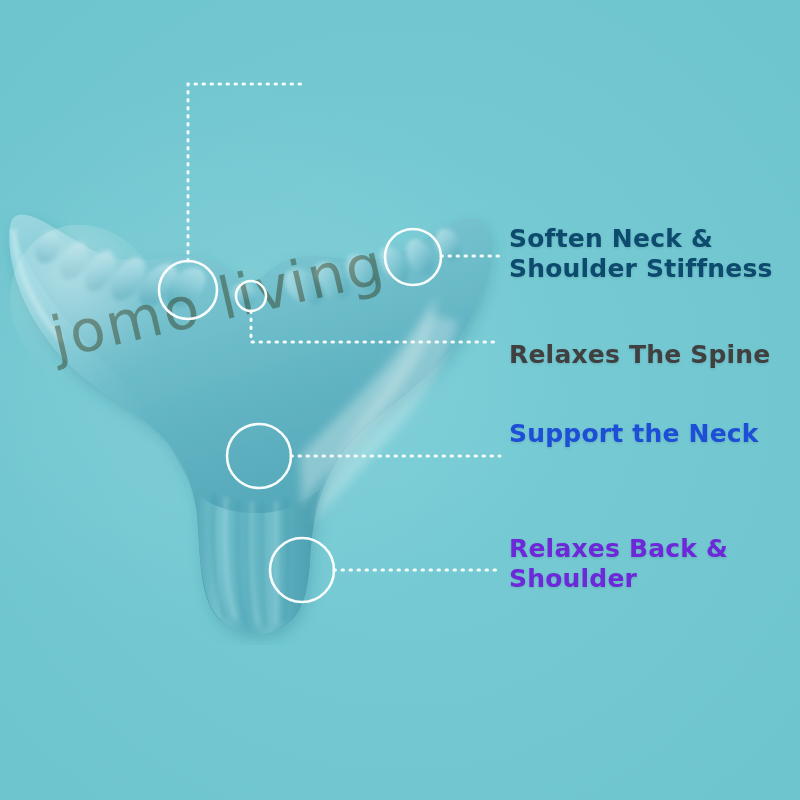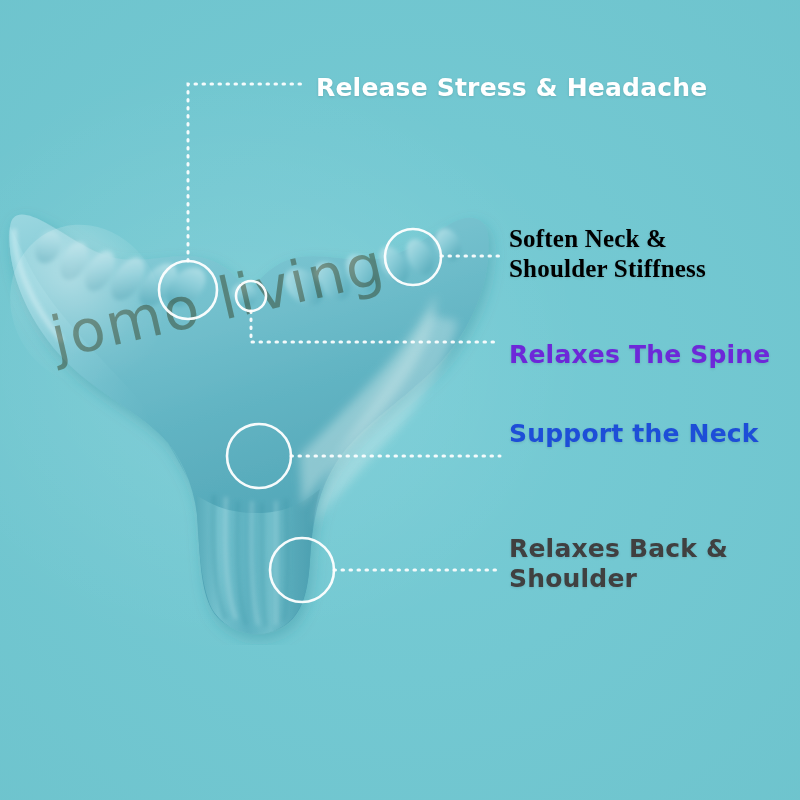--- a/index.html
+++ b/index.html
@@ -227,21 +227,20 @@
     <g>
       <path class="ann-line" d="M291,456 L500,456" style="stroke: rgb(255, 255, 255);"></path>
       <circle class="ann-circle" cx="259" cy="456" r="32" style="stroke: rgb(255, 255, 255);"></circle>
     </g>
     <g>
       <path class="ann-line" d="M334,570 L500,570" style="stroke: rgb(255, 255, 255);"></path>
       <circle class="ann-circle" cx="302" cy="570" r="32" style="stroke: rgb(255, 255, 255);"></circle>
     </g>
   </svg>
 
-  <div class="callout" id="callout-0" style="color: rgb(255, 255, 255); left: 316px; top: 73px;">Release Stress &amp; Headache</div>
-  <div class="callout" id="callout-1" style="color: #000000; left: 509px; top: 224px; font-family: Liberation Serif, serif;">Soften Neck &amp;
+  <div class="callout" id="callout-1" style="color: #0c4a6e; left: 509px; top: 224px;">Soften Neck &amp;
 Shoulder Stiffness</div>
-  <div class="callout" id="callout-2" style="color: #6d28d9; left: 509px; top: 340px;">Relaxes The Spine</div>
+  <div class="callout" id="callout-2" style="color: #404040; left: 509px; top: 340px;">Relaxes The Spine</div>
   <div class="callout" id="callout-3" style="color: #1d4ed8; left: 509px; top: 419px;">Support the Neck</div>
-  <div class="callout" id="callout-4" style="color: #404040; left: 509px; top: 534px;">Relaxes Back &amp;
+  <div class="callout" id="callout-4" style="color: #6d28d9; left: 509px; top: 534px;">Relaxes Back &amp;
 Shoulder</div>
 
 </div>
 
 </body></html>

